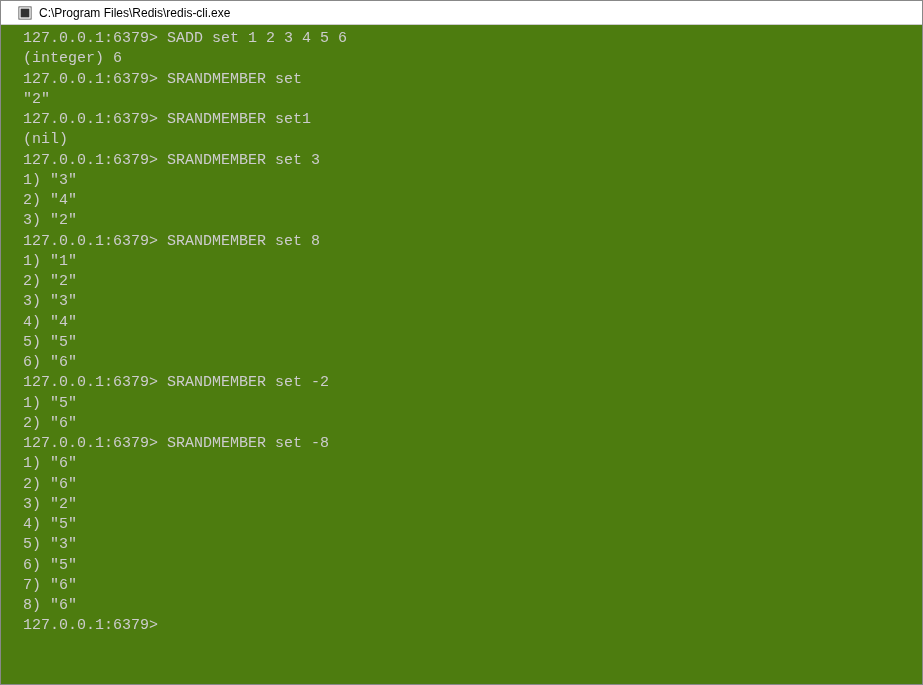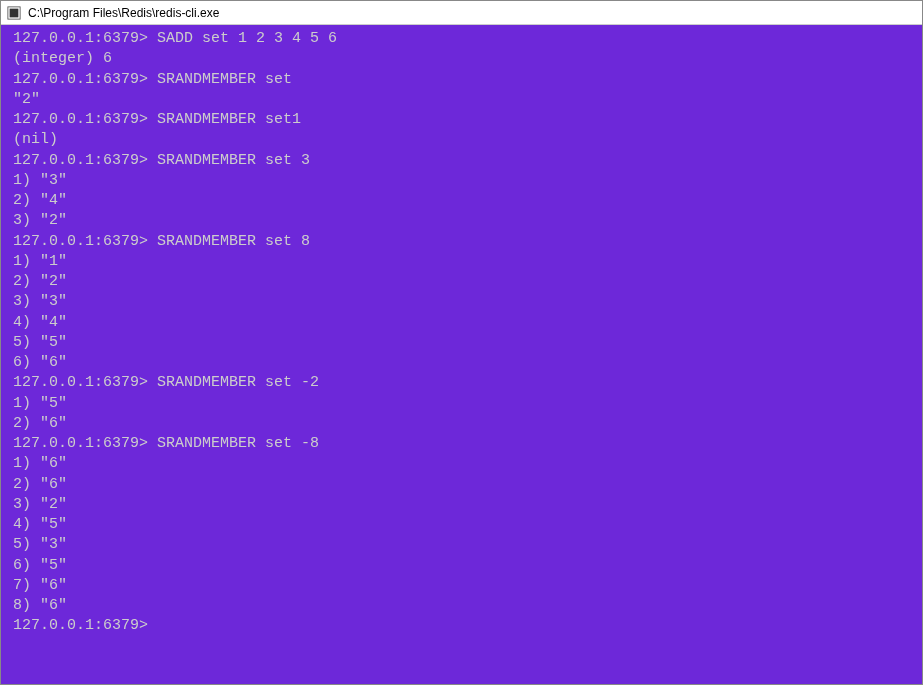--- a/index.html
+++ b/index.html
@@ -21,43 +21,43 @@
       height: 100%;
       border: 1px solid #888;
       display: flex;
       flex-direction: column;
     }
     .titlebar {
       background: #fff;
       height: 24px;
       display: flex;
       align-items: center;
-      padding: 0 5px;
+      padding: 0 16px;
       border-bottom: 1px solid #ccc;
       font-family: 'Segoe UI', Tahoma, sans-serif;
       font-size: 12px;
       color: #000;
     }
     .titlebar-icon {
       width: 16px;
       height: 16px;
       margin-right: 6px;
       display: inline-flex;
       align-items: center;
       justify-content: center;
     }
     .titlebar-icon svg {
       width: 14px;
       height: 14px;
     }
     .terminal {
       flex: 1;
-      background: #6d28d9;
+      background: #4d7c0f;
       color: #cccccc;
-      padding: 4px 12px;
+      padding: 4px 22px;
       font-family: Consolas, 'Courier New', monospace;
       font-size: 15px;
       line-height: 1.35;
       white-space: pre;
       overflow: hidden;
     }
     .line {
       display: block;
     }
   </style>

